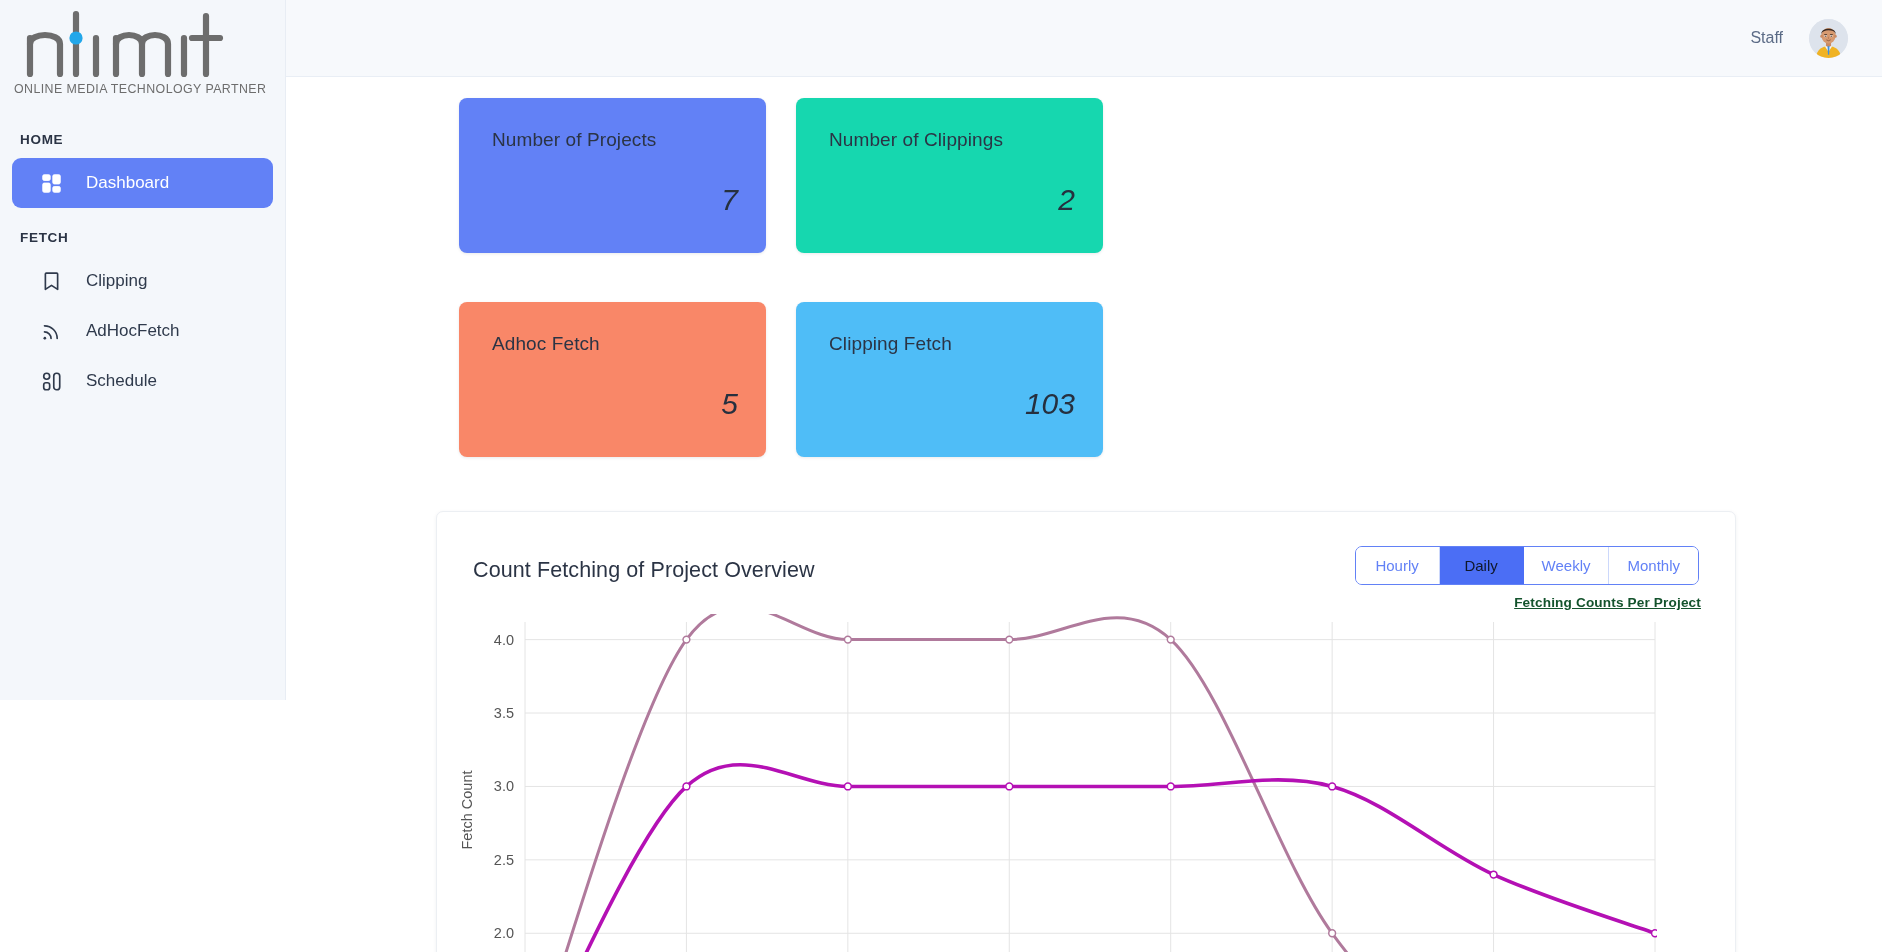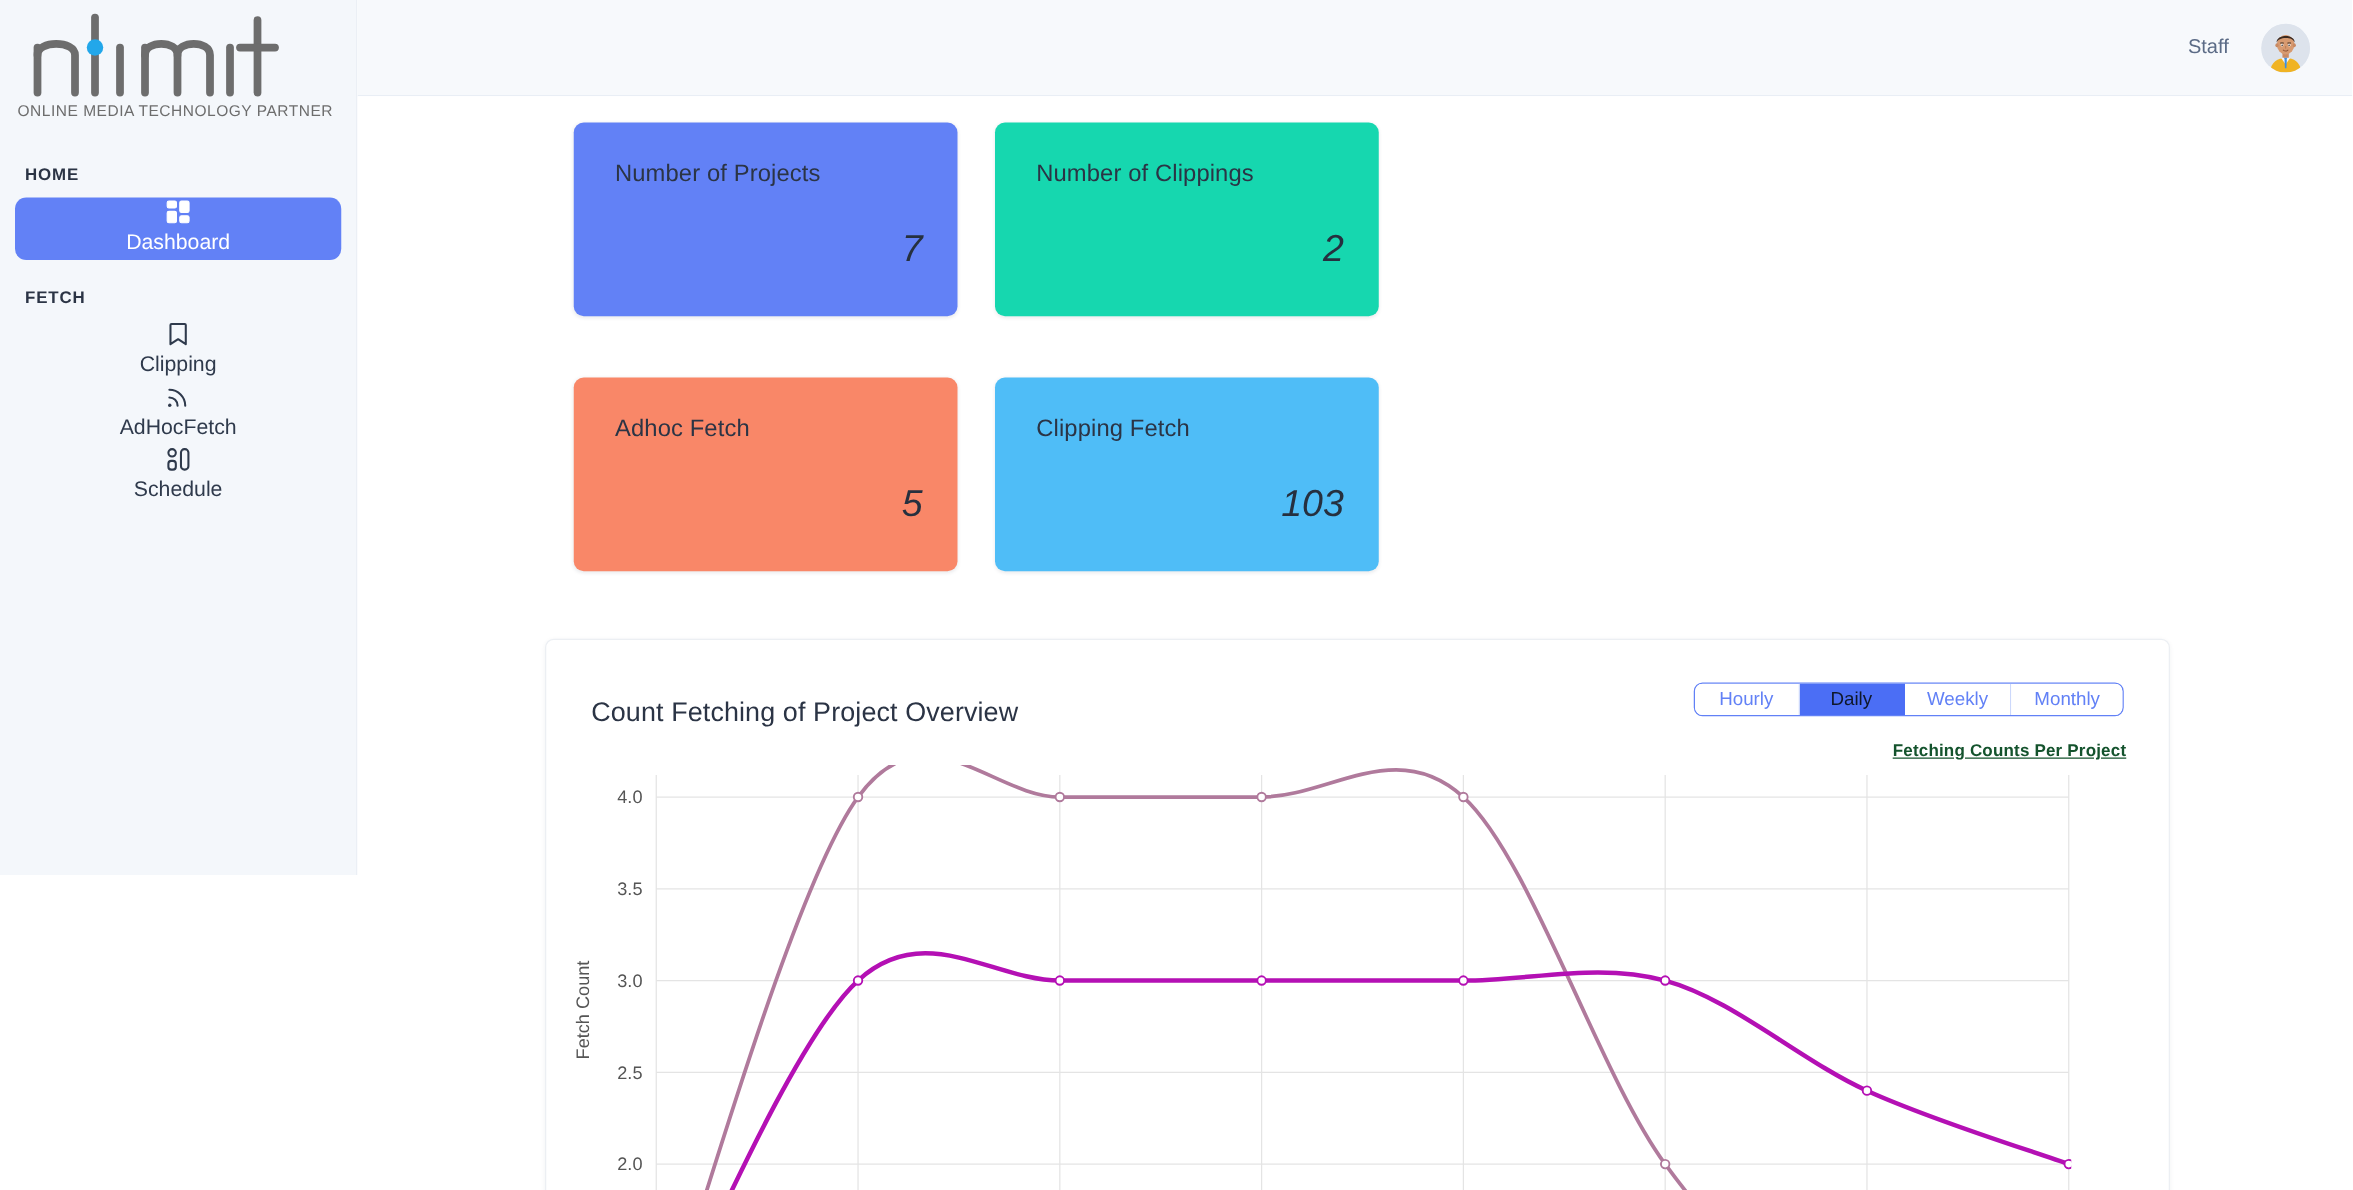--- a/index.html
+++ b/index.html
@@ -52,29 +52,28 @@
     letter-spacing: 0.7px;
     color: #2b3445;
     padding: 0 0 0 20px;
     margin-top: 22px;
     margin-bottom: 11px;
   }
   .nav-list { padding: 0 12px; }
   .nav-item {
     display: flex;
     align-items: center;
-    gap: 4px;
+    gap: 24px;
     height: 50px;
-    padding: 0 16px;
+    padding: 0 28px;
     border-radius: 9px;
     color: #2f3a4c;
     font-size: 17px;
     cursor: pointer;
     user-select: none;
-    flex-direction: column;
   }
   .nav-item .ico {
     width: 22px; height: 22px;
     display: flex; align-items: center; justify-content: center;
     flex: 0 0 22px;
   }
   .nav-item.active {
     background: #6281f6;
     color: #ffffff;
   }
@@ -175,21 +174,21 @@
     font-size: 21.5px;
     color: #2b3445;
     letter-spacing: .1px;
     margin-top: 12px;
   }
   .seg-group {
     display: flex;
     border: 1px solid #6281f6;
     border-radius: 7px;
     overflow: hidden;
-    height: 27px;
+    height: 39px;
     text-align: center;
   }
   .seg-btn {
     min-width: 84px;
     padding: 0 18px;
     display: flex; align-items: center; justify-content: center;
     font-size: 15px;
     color: #6281f6;
     background: #ffffff;
     border-right: 1px solid #ccd8fb;

